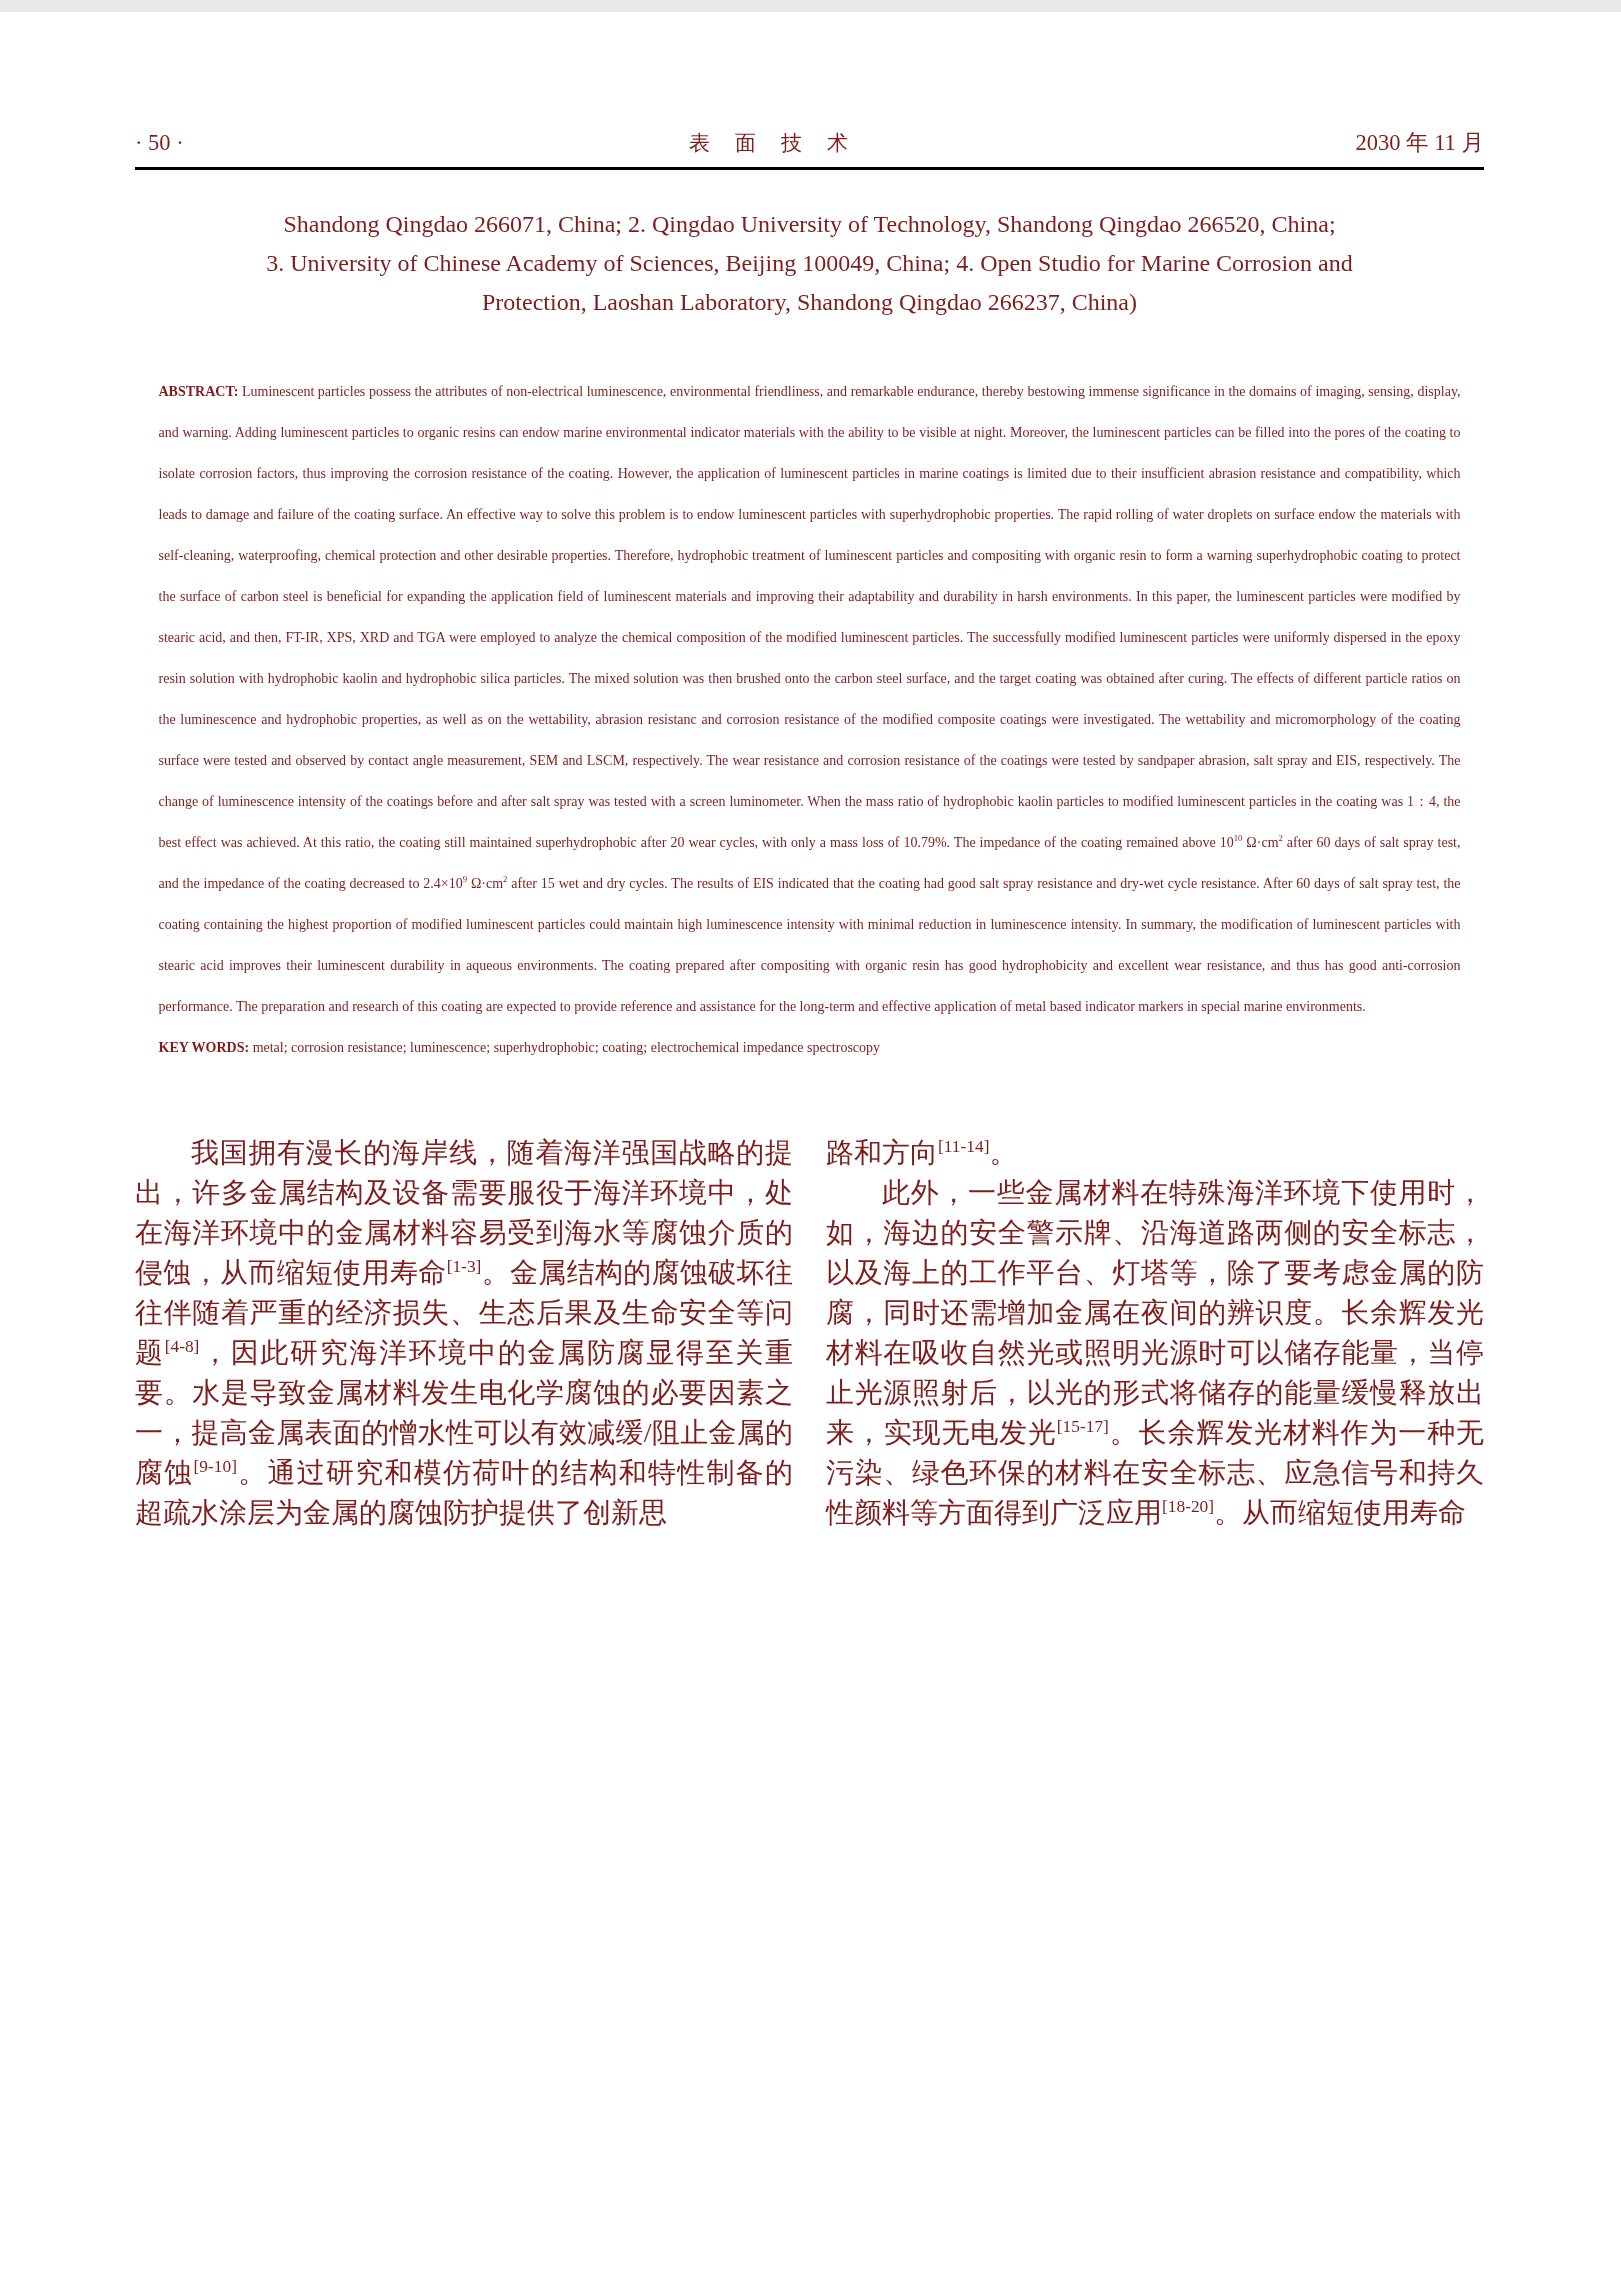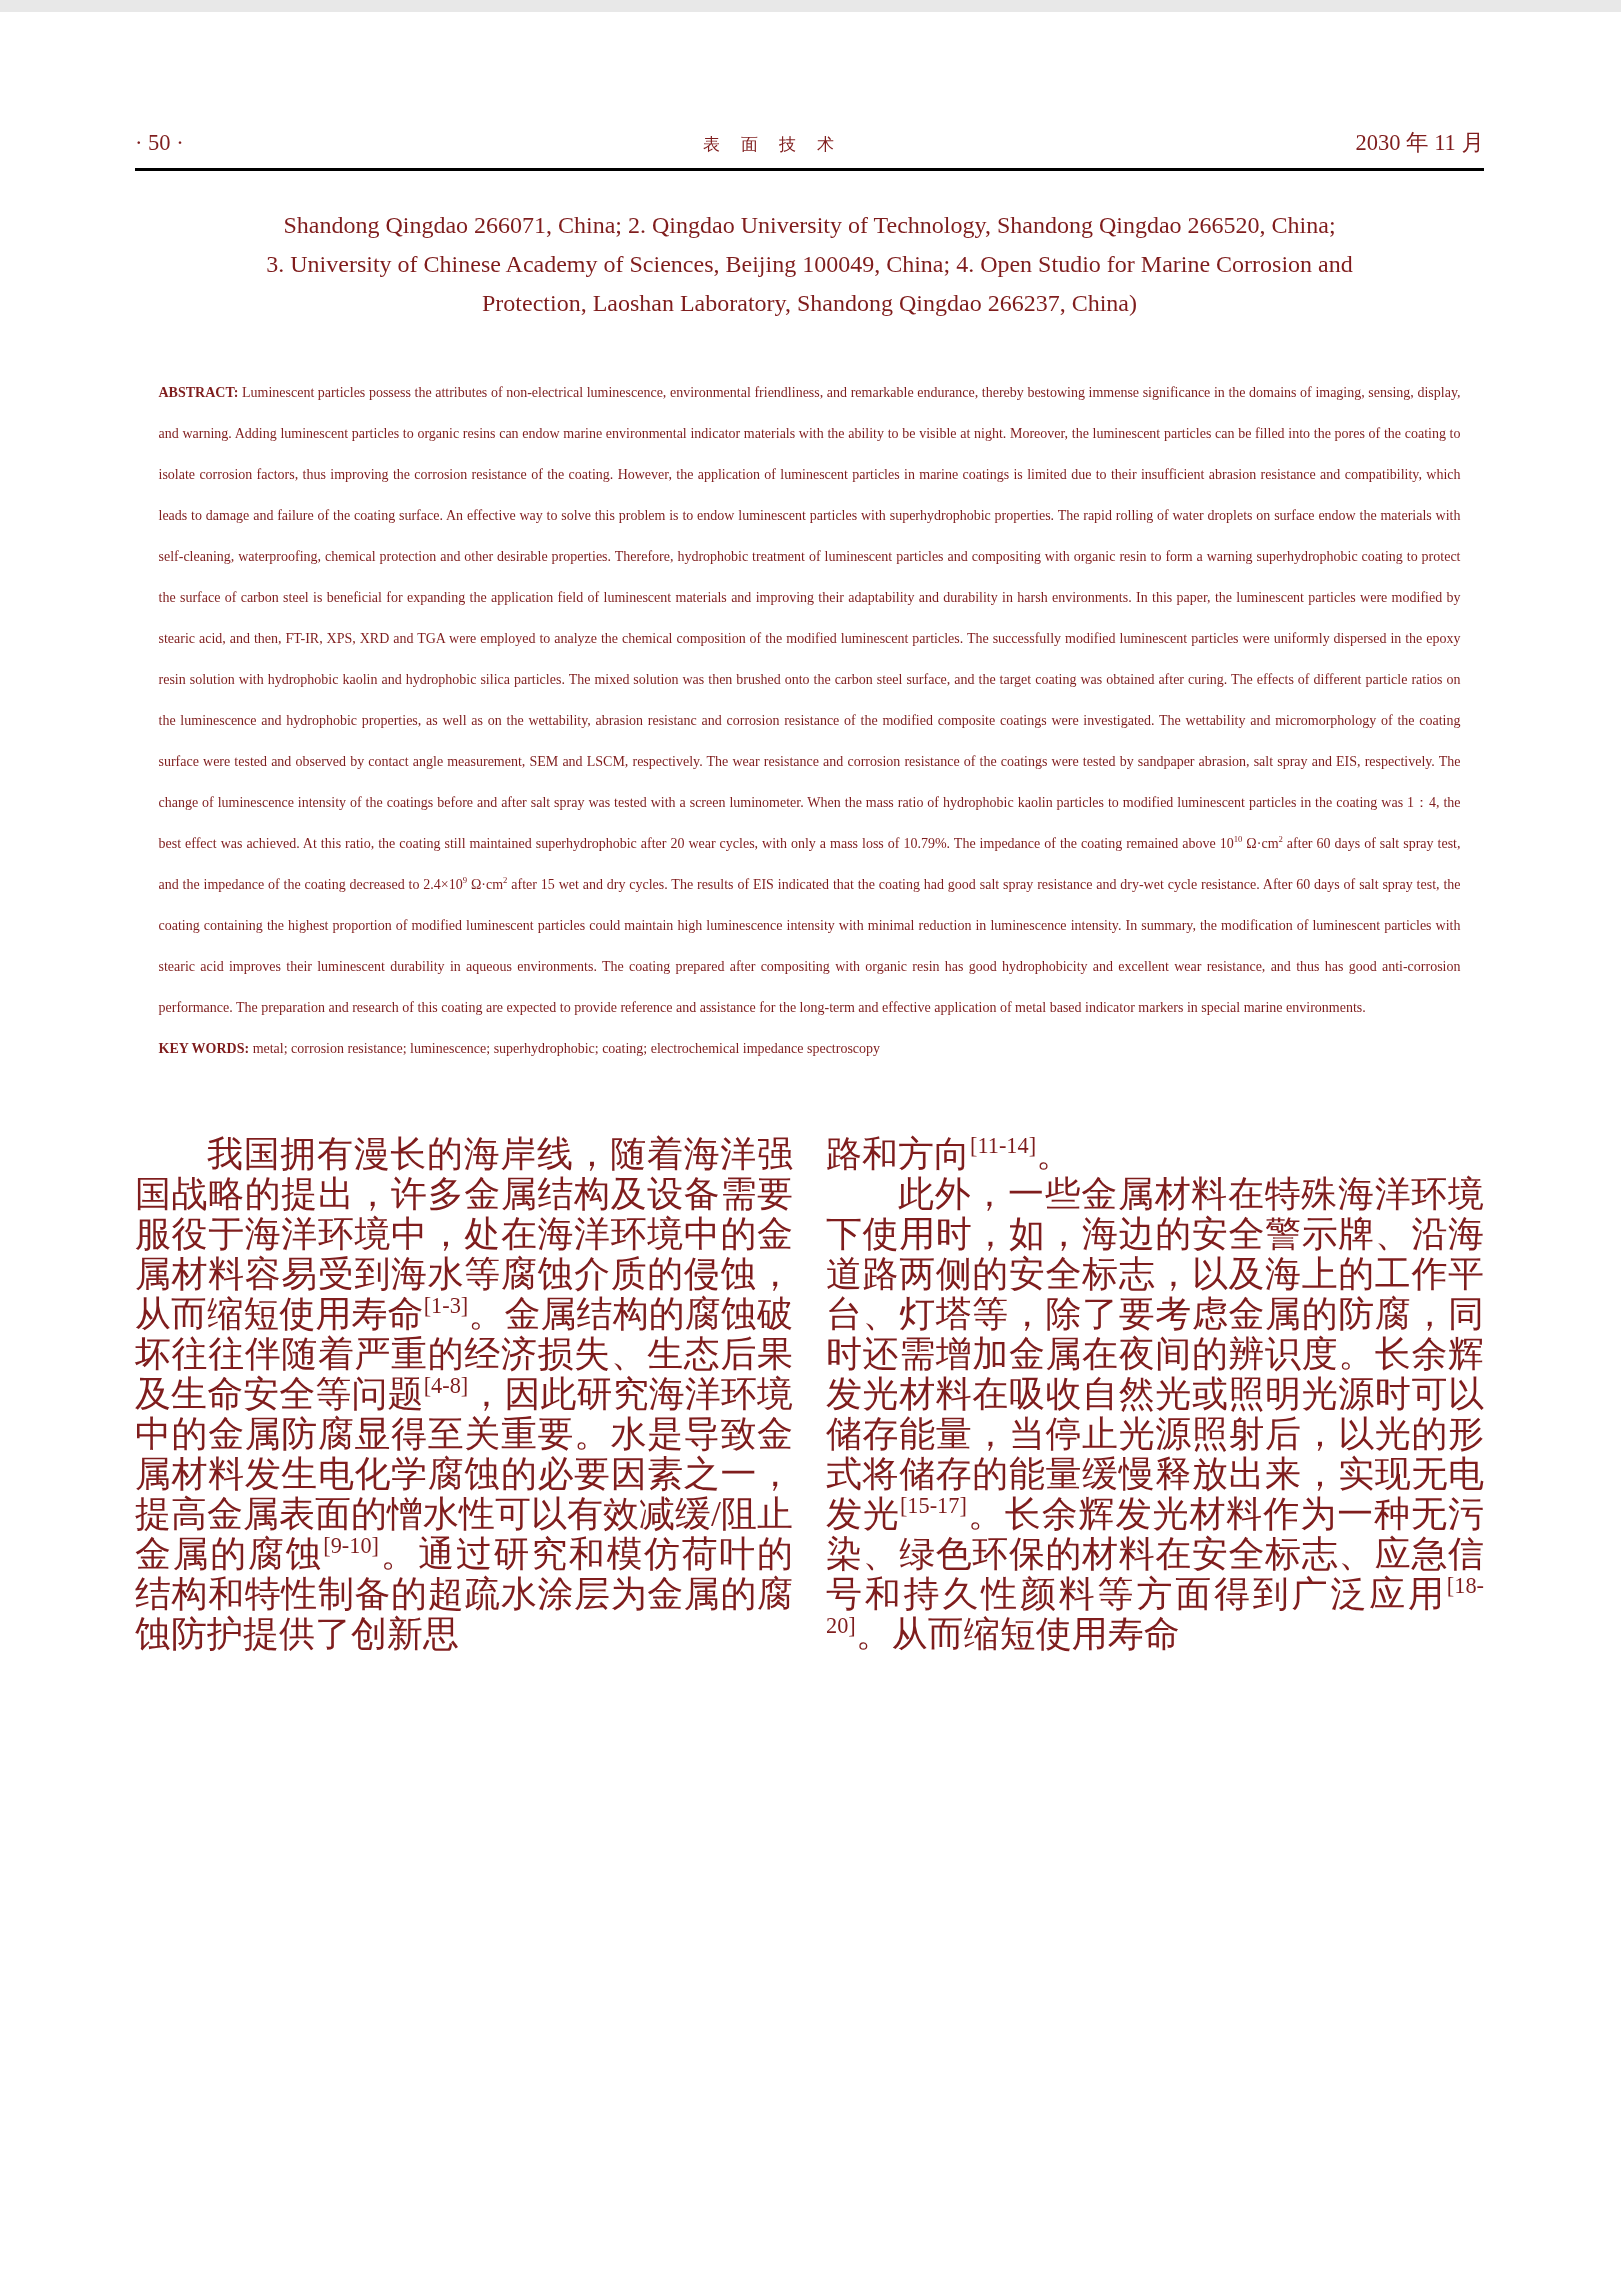--- a/index.html
+++ b/index.html
@@ -17,21 +17,21 @@
   }
   
   .running-head {
     display: flex;
     justify-content: space-between;
     align-items: baseline;
     font-size: 22.5px;
     line-height: 29px;
   }
   .running-head .journal-title {
-    font-size: 17px;
+    font-size: 21px;
     letter-spacing: 2px;
   }
   .head-rule {
     border: none;
     border-top: 3.4px solid #000;
     margin: 8.8px 0 0 0;
   }
   
   .affiliations {
     margin-top: 35px;
@@ -53,21 +53,21 @@
   sup {
     font-size: 0.62em;
     vertical-align: super;
     line-height: 0;
   }
   
   .body-columns {
     display: flex;
     gap: 33px;
     margin-top: 65px;
-    font-size: 36px;
+    font-size: 28px;
     line-height: 40px;
   }
   .body-columns .col {
     flex: 1 1 0;
     min-width: 0;
   }
   .body-columns p {
     margin: 0;
     text-align: justify;
   }

